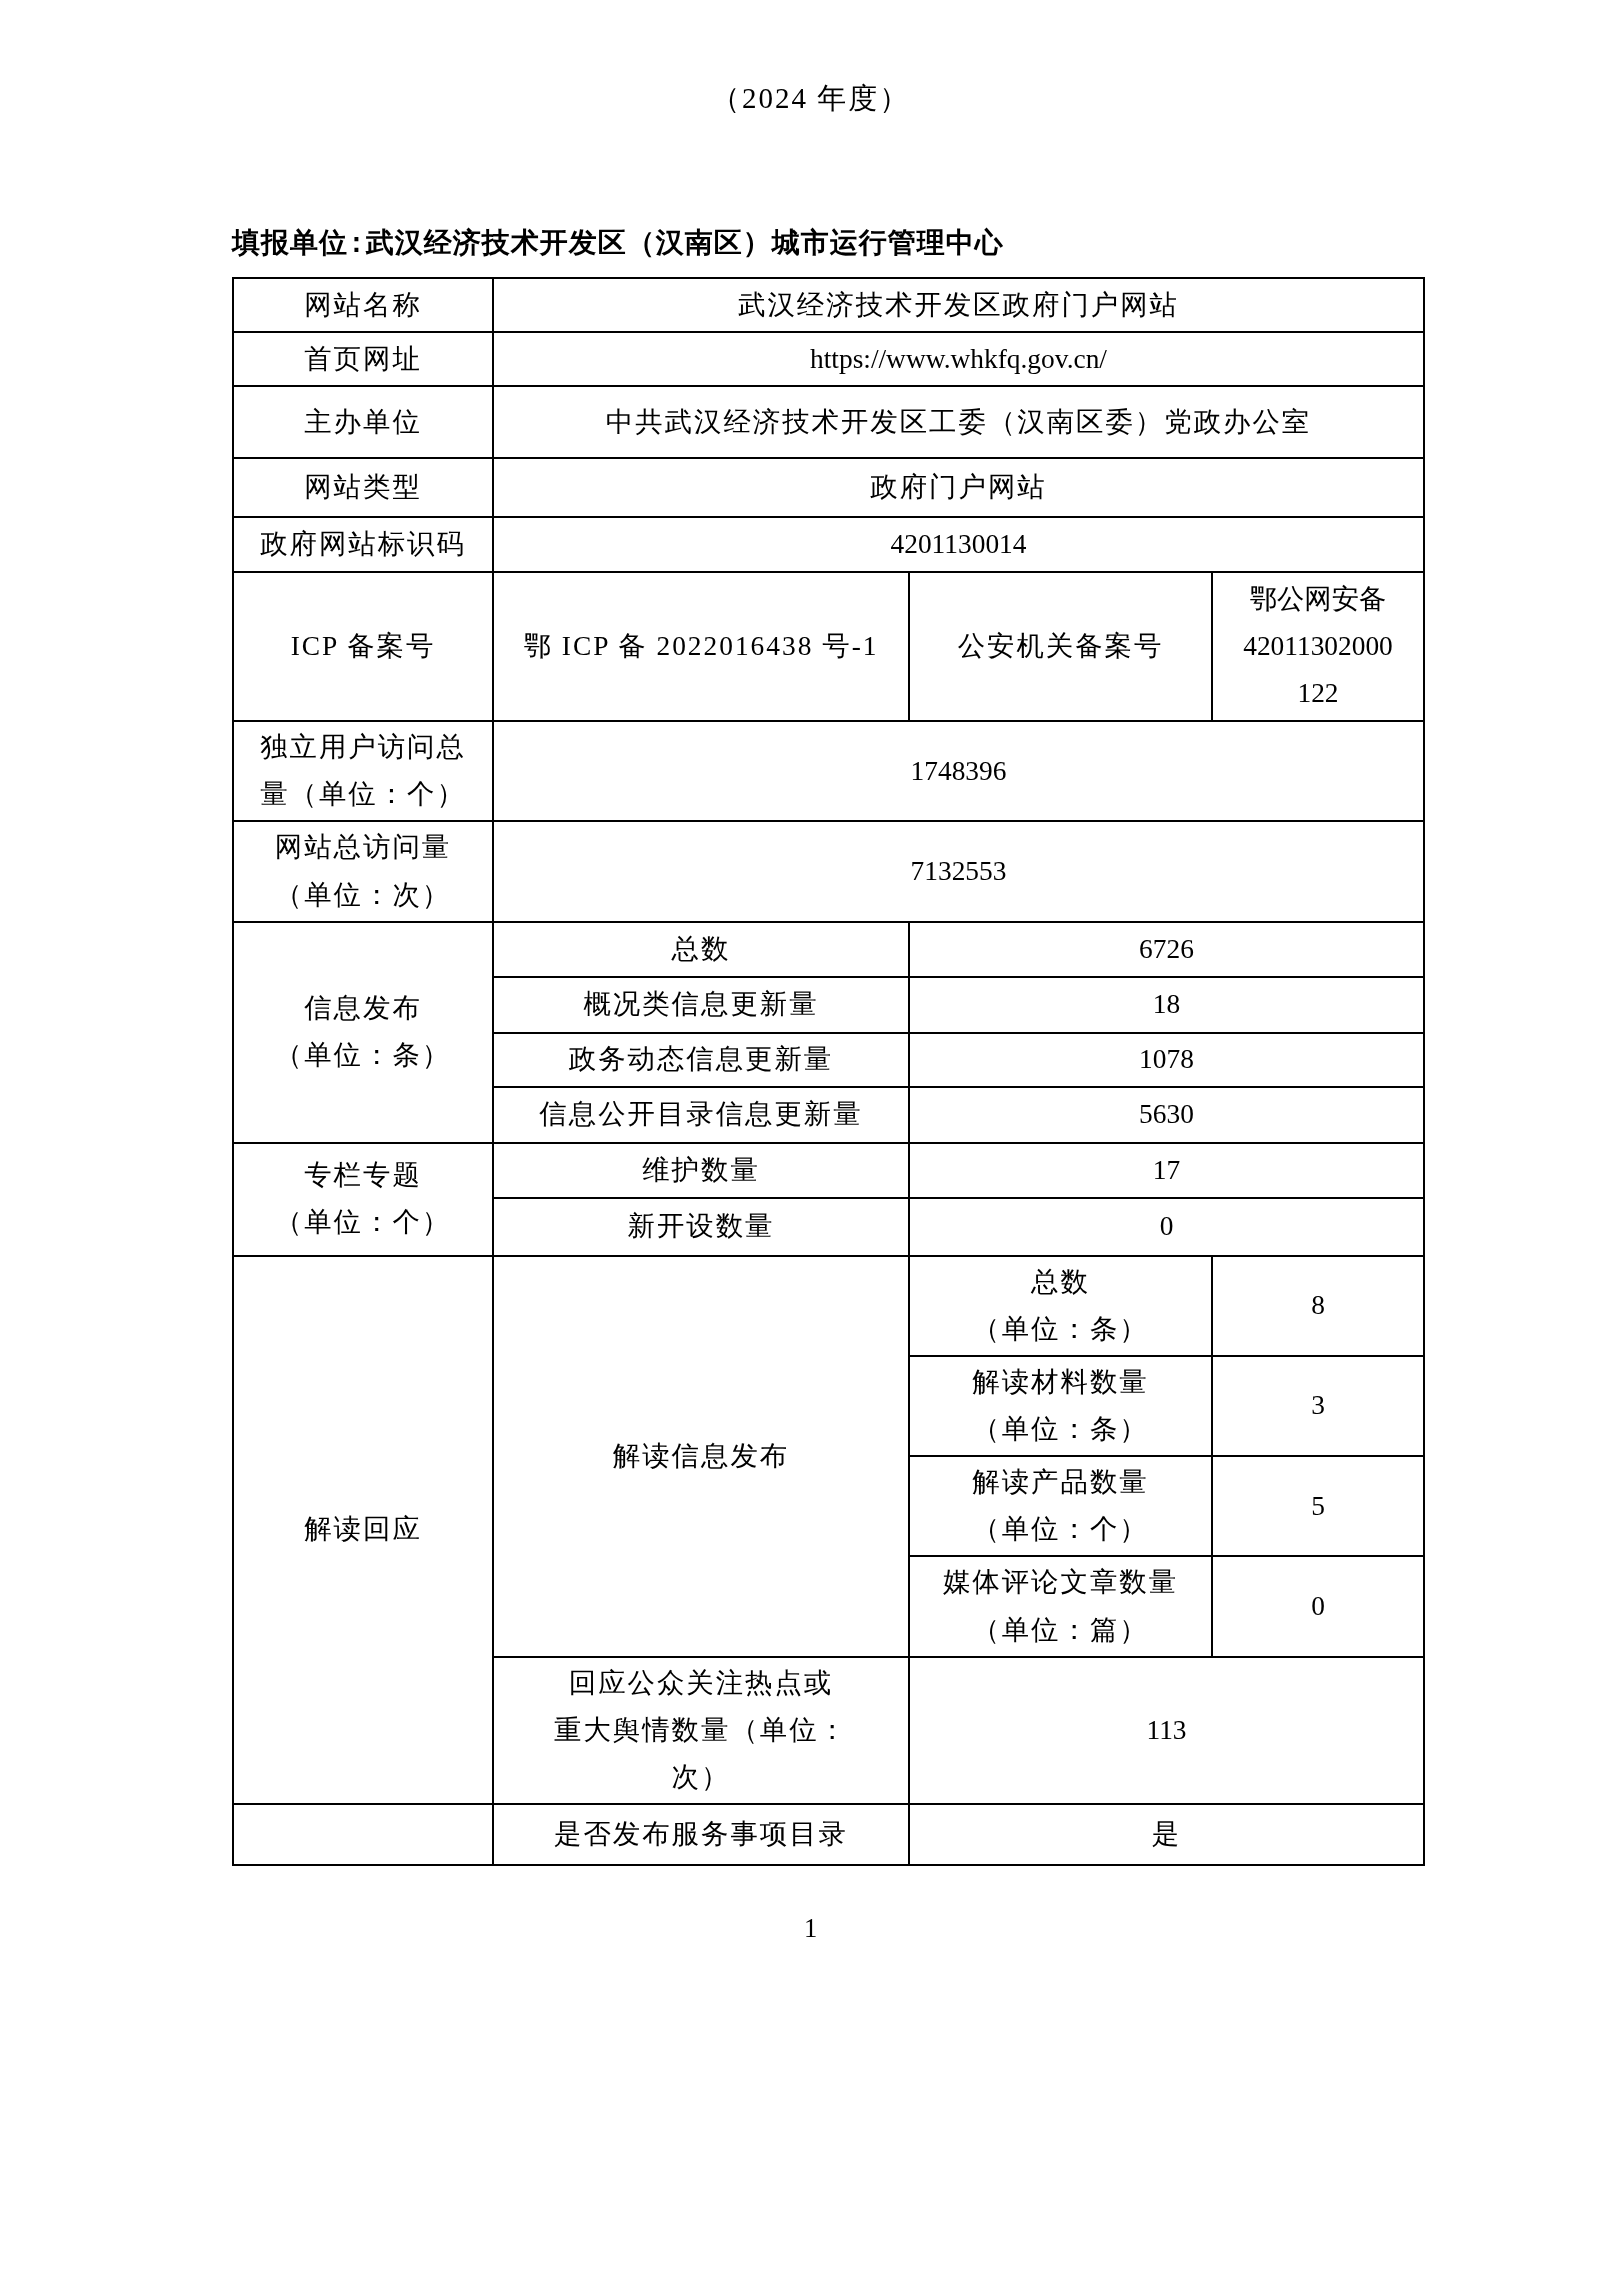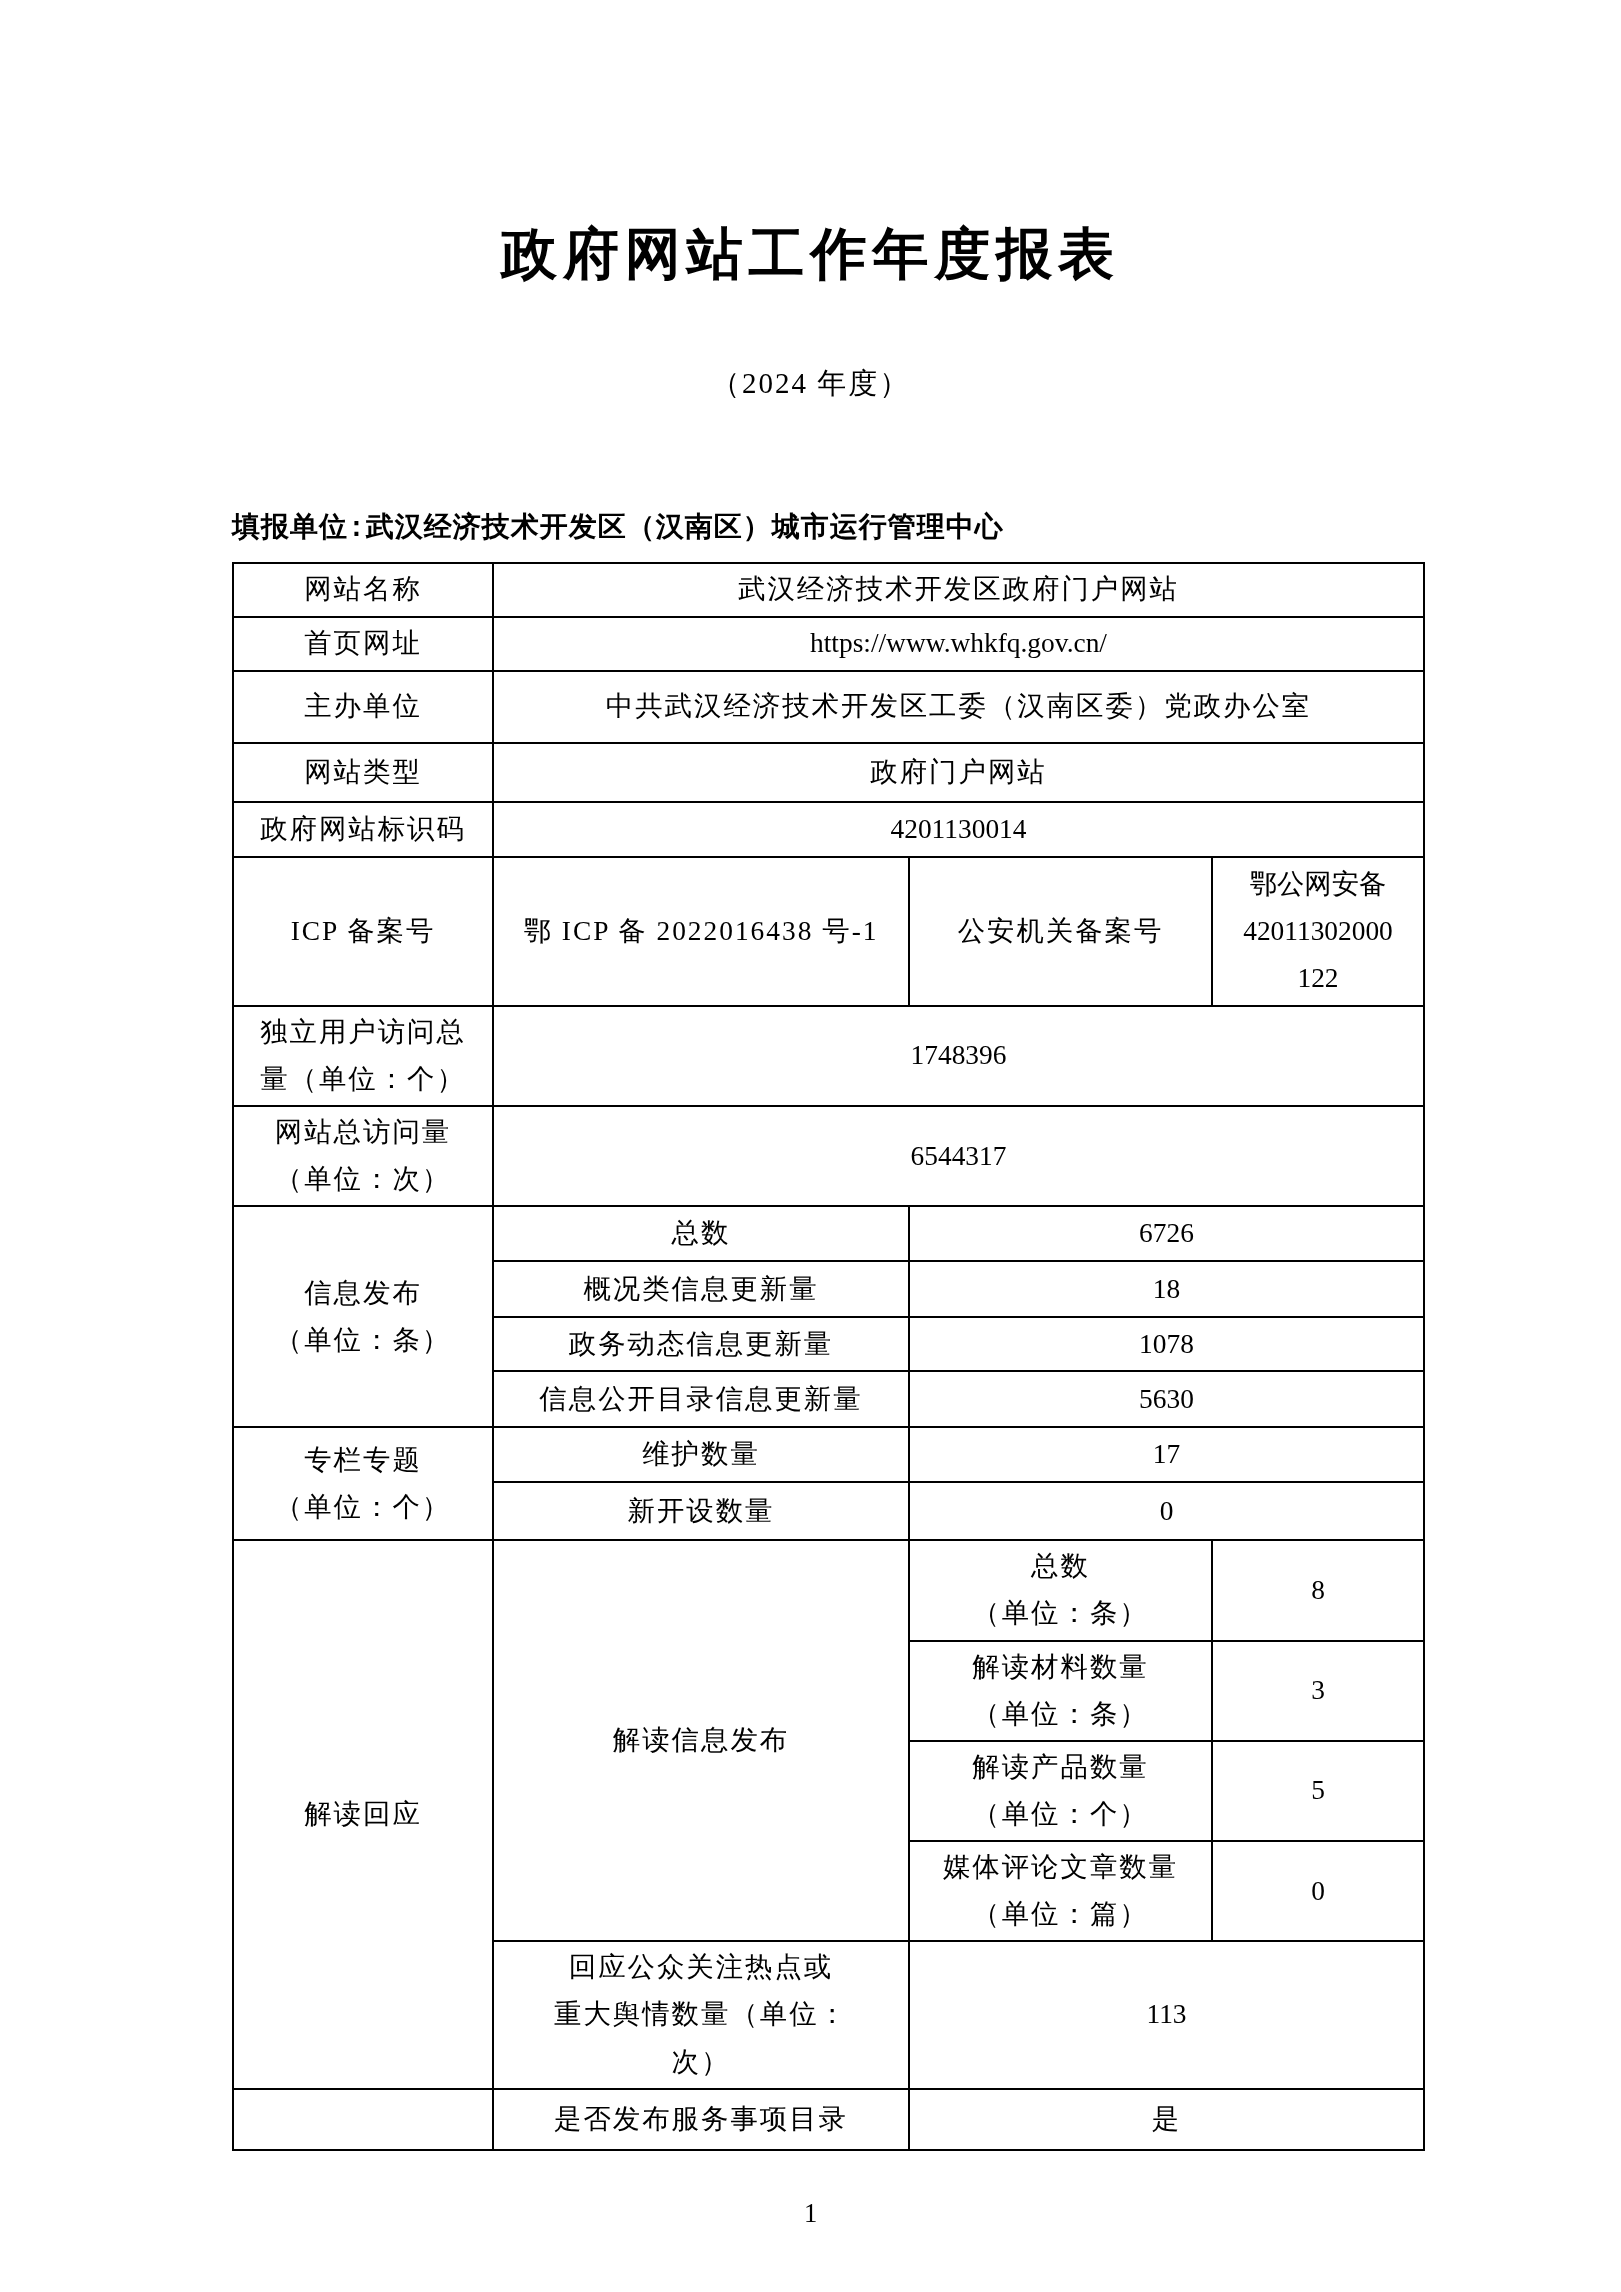--- a/index.html
+++ b/index.html
@@ -67,21 +67,20 @@
     text-align: center;
     font-size: 26.5px;
     line-height: 1.2;
   }
 </style>
 </head>
 <body>
 
 <div class="page">
 
-  <h1 class="doc-title">政府网站工作年度报表</h1>
 
   <div class="doc-subtitle">（2024 年度）</div>
 
   <div class="reporting-unit"><span>填报单位:</span><span>武汉经济技术开发区（汉南区）城市运行管理中心</span></div>
 
   <table class="report-table">
     <colgroup>
       <col style="width:260px">
       <col style="width:416px">
       <col style="width:303px">
@@ -117,21 +116,21 @@
 122</td>
       </tr>
       <tr style="height:100px">
         <td class="prewrap">独立用户访问总
 量（单位：个）</td>
         <td colspan="3" style="letter-spacing:0">1748396</td>
       </tr>
       <tr style="height:98px">
         <td class="prewrap">网站总访问量
 （单位：次）</td>
-        <td colspan="3" style="letter-spacing:0">6544317</td>
+        <td colspan="3" style="letter-spacing:0">7132553</td>
       </tr>
       <tr style="height:55px">
         <td rowspan="4" class="prewrap">信息发布
 （单位：条）</td>
         <td>总数</td>
         <td colspan="2" style="letter-spacing:0">6726</td>
       </tr>
       <tr style="height:56px">
         <td>概况类信息更新量</td>
         <td colspan="2" style="letter-spacing:0">18</td>

